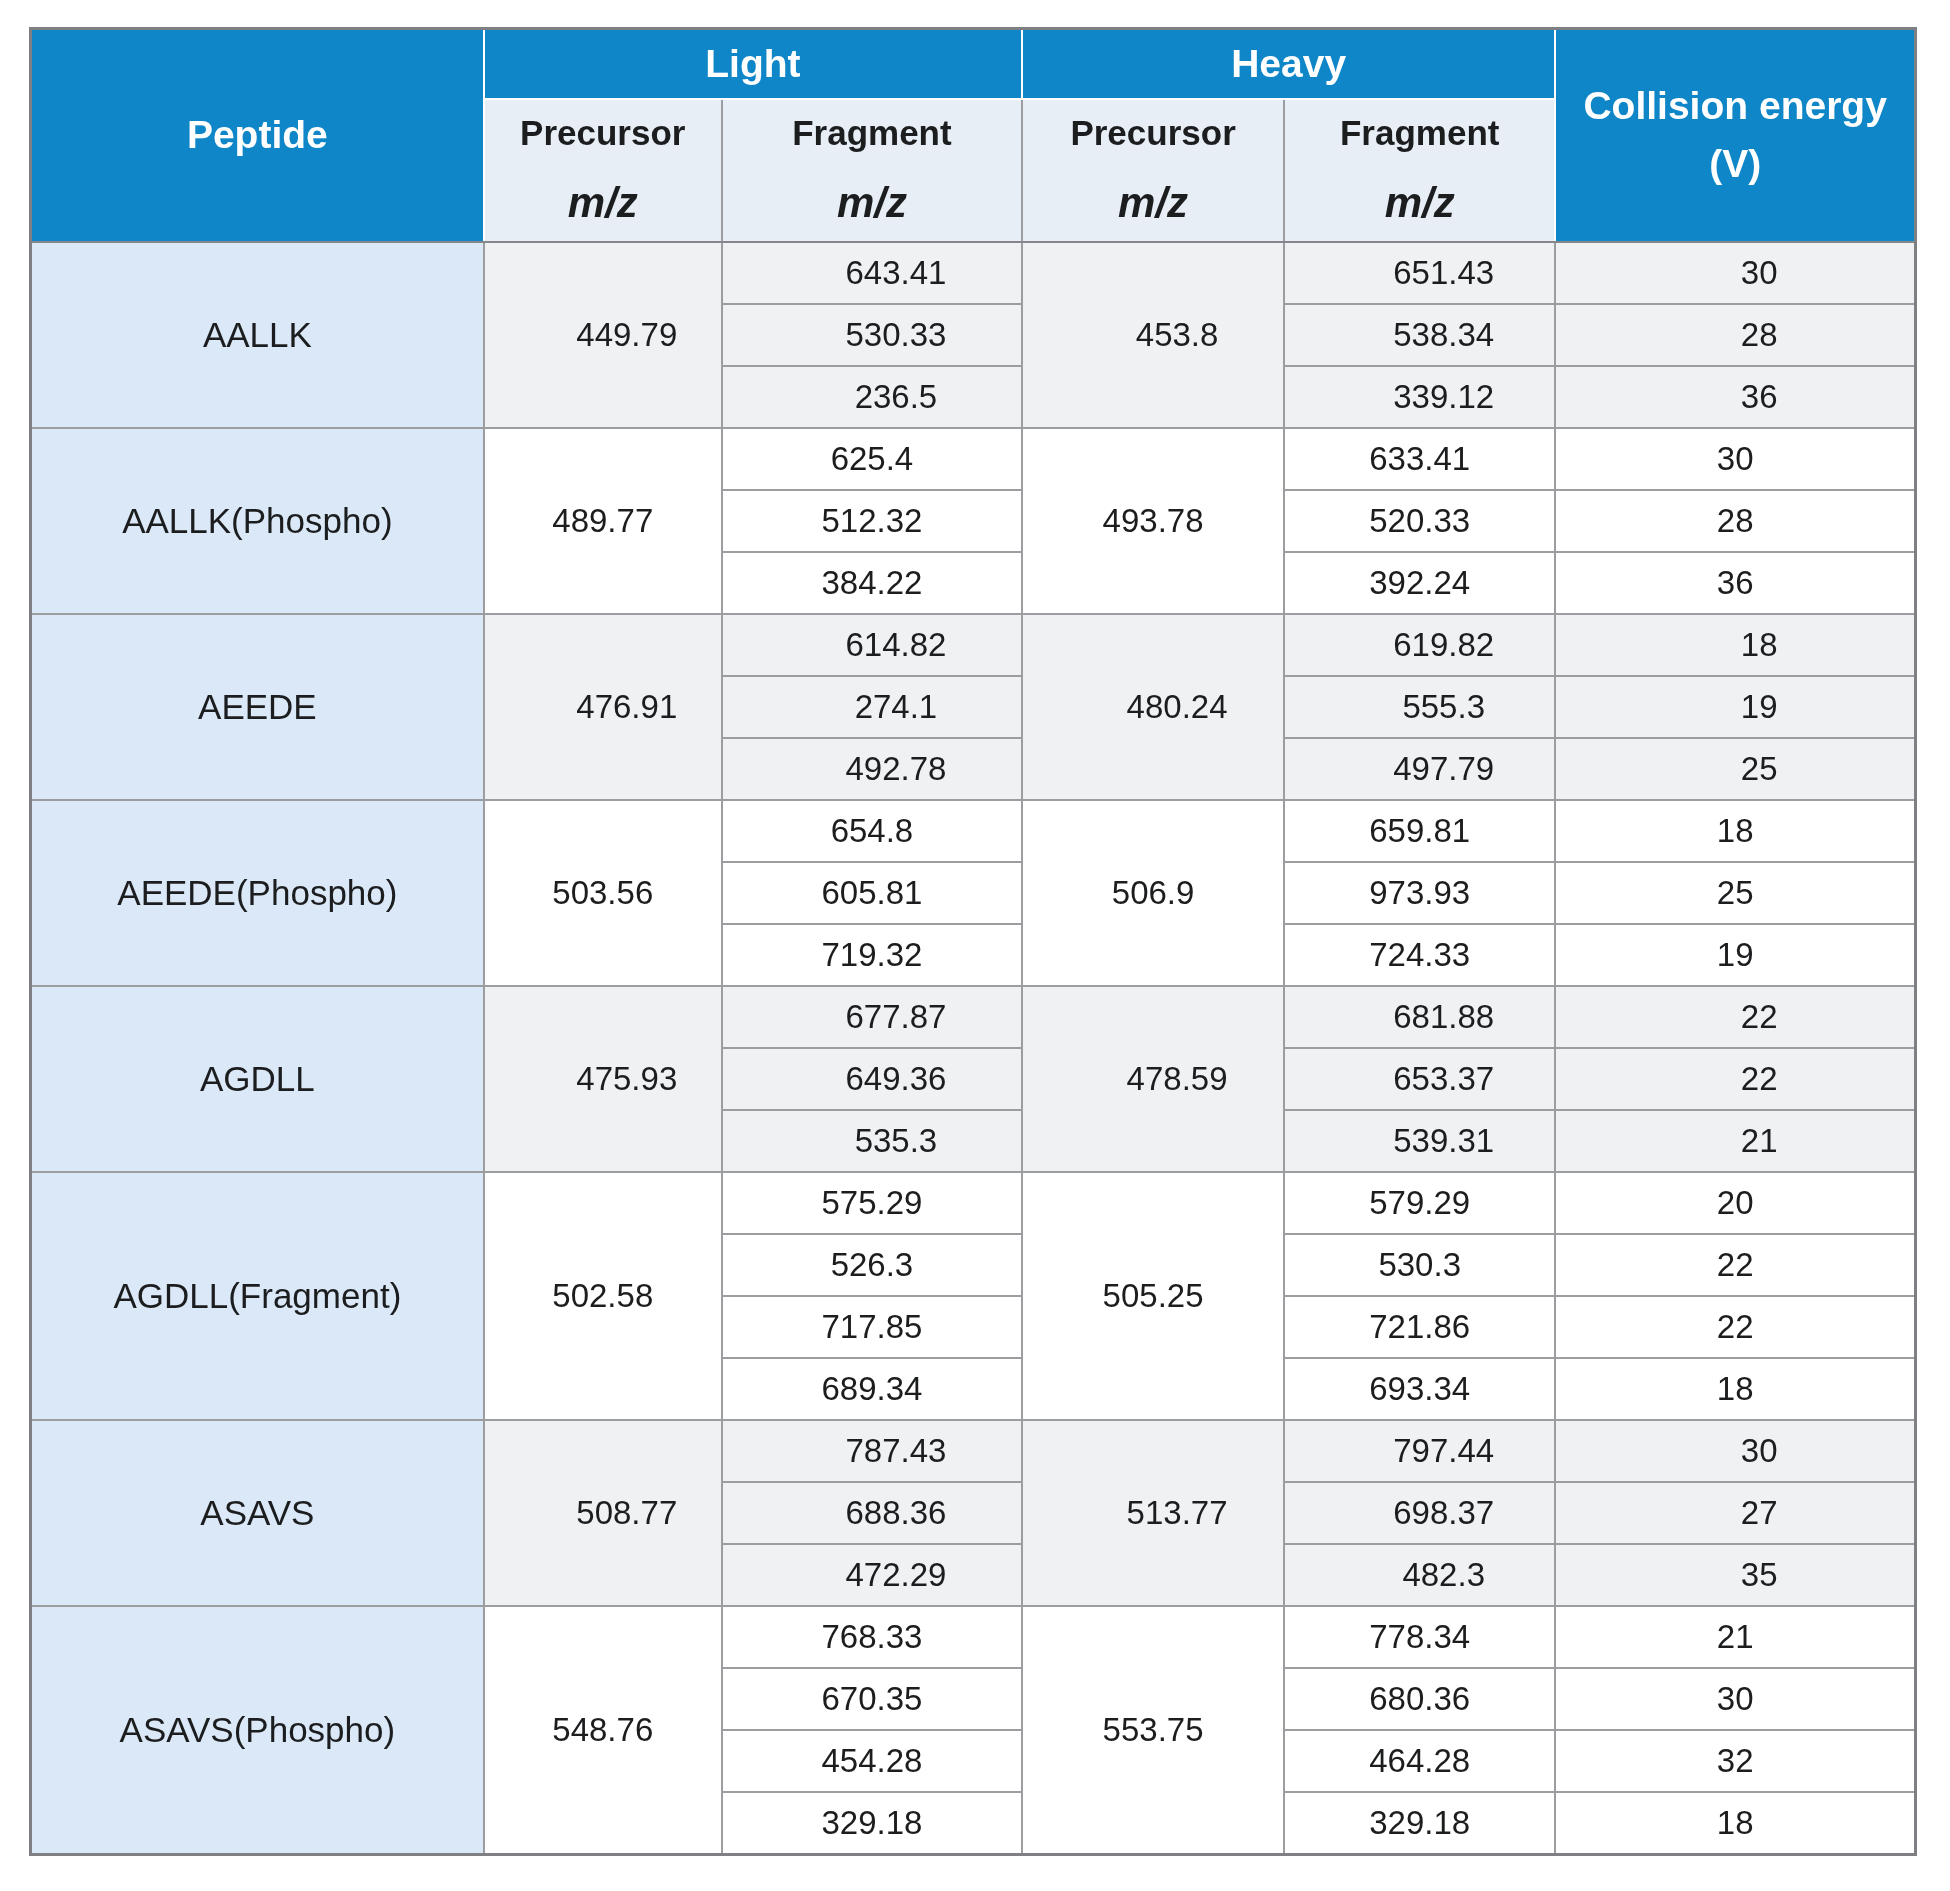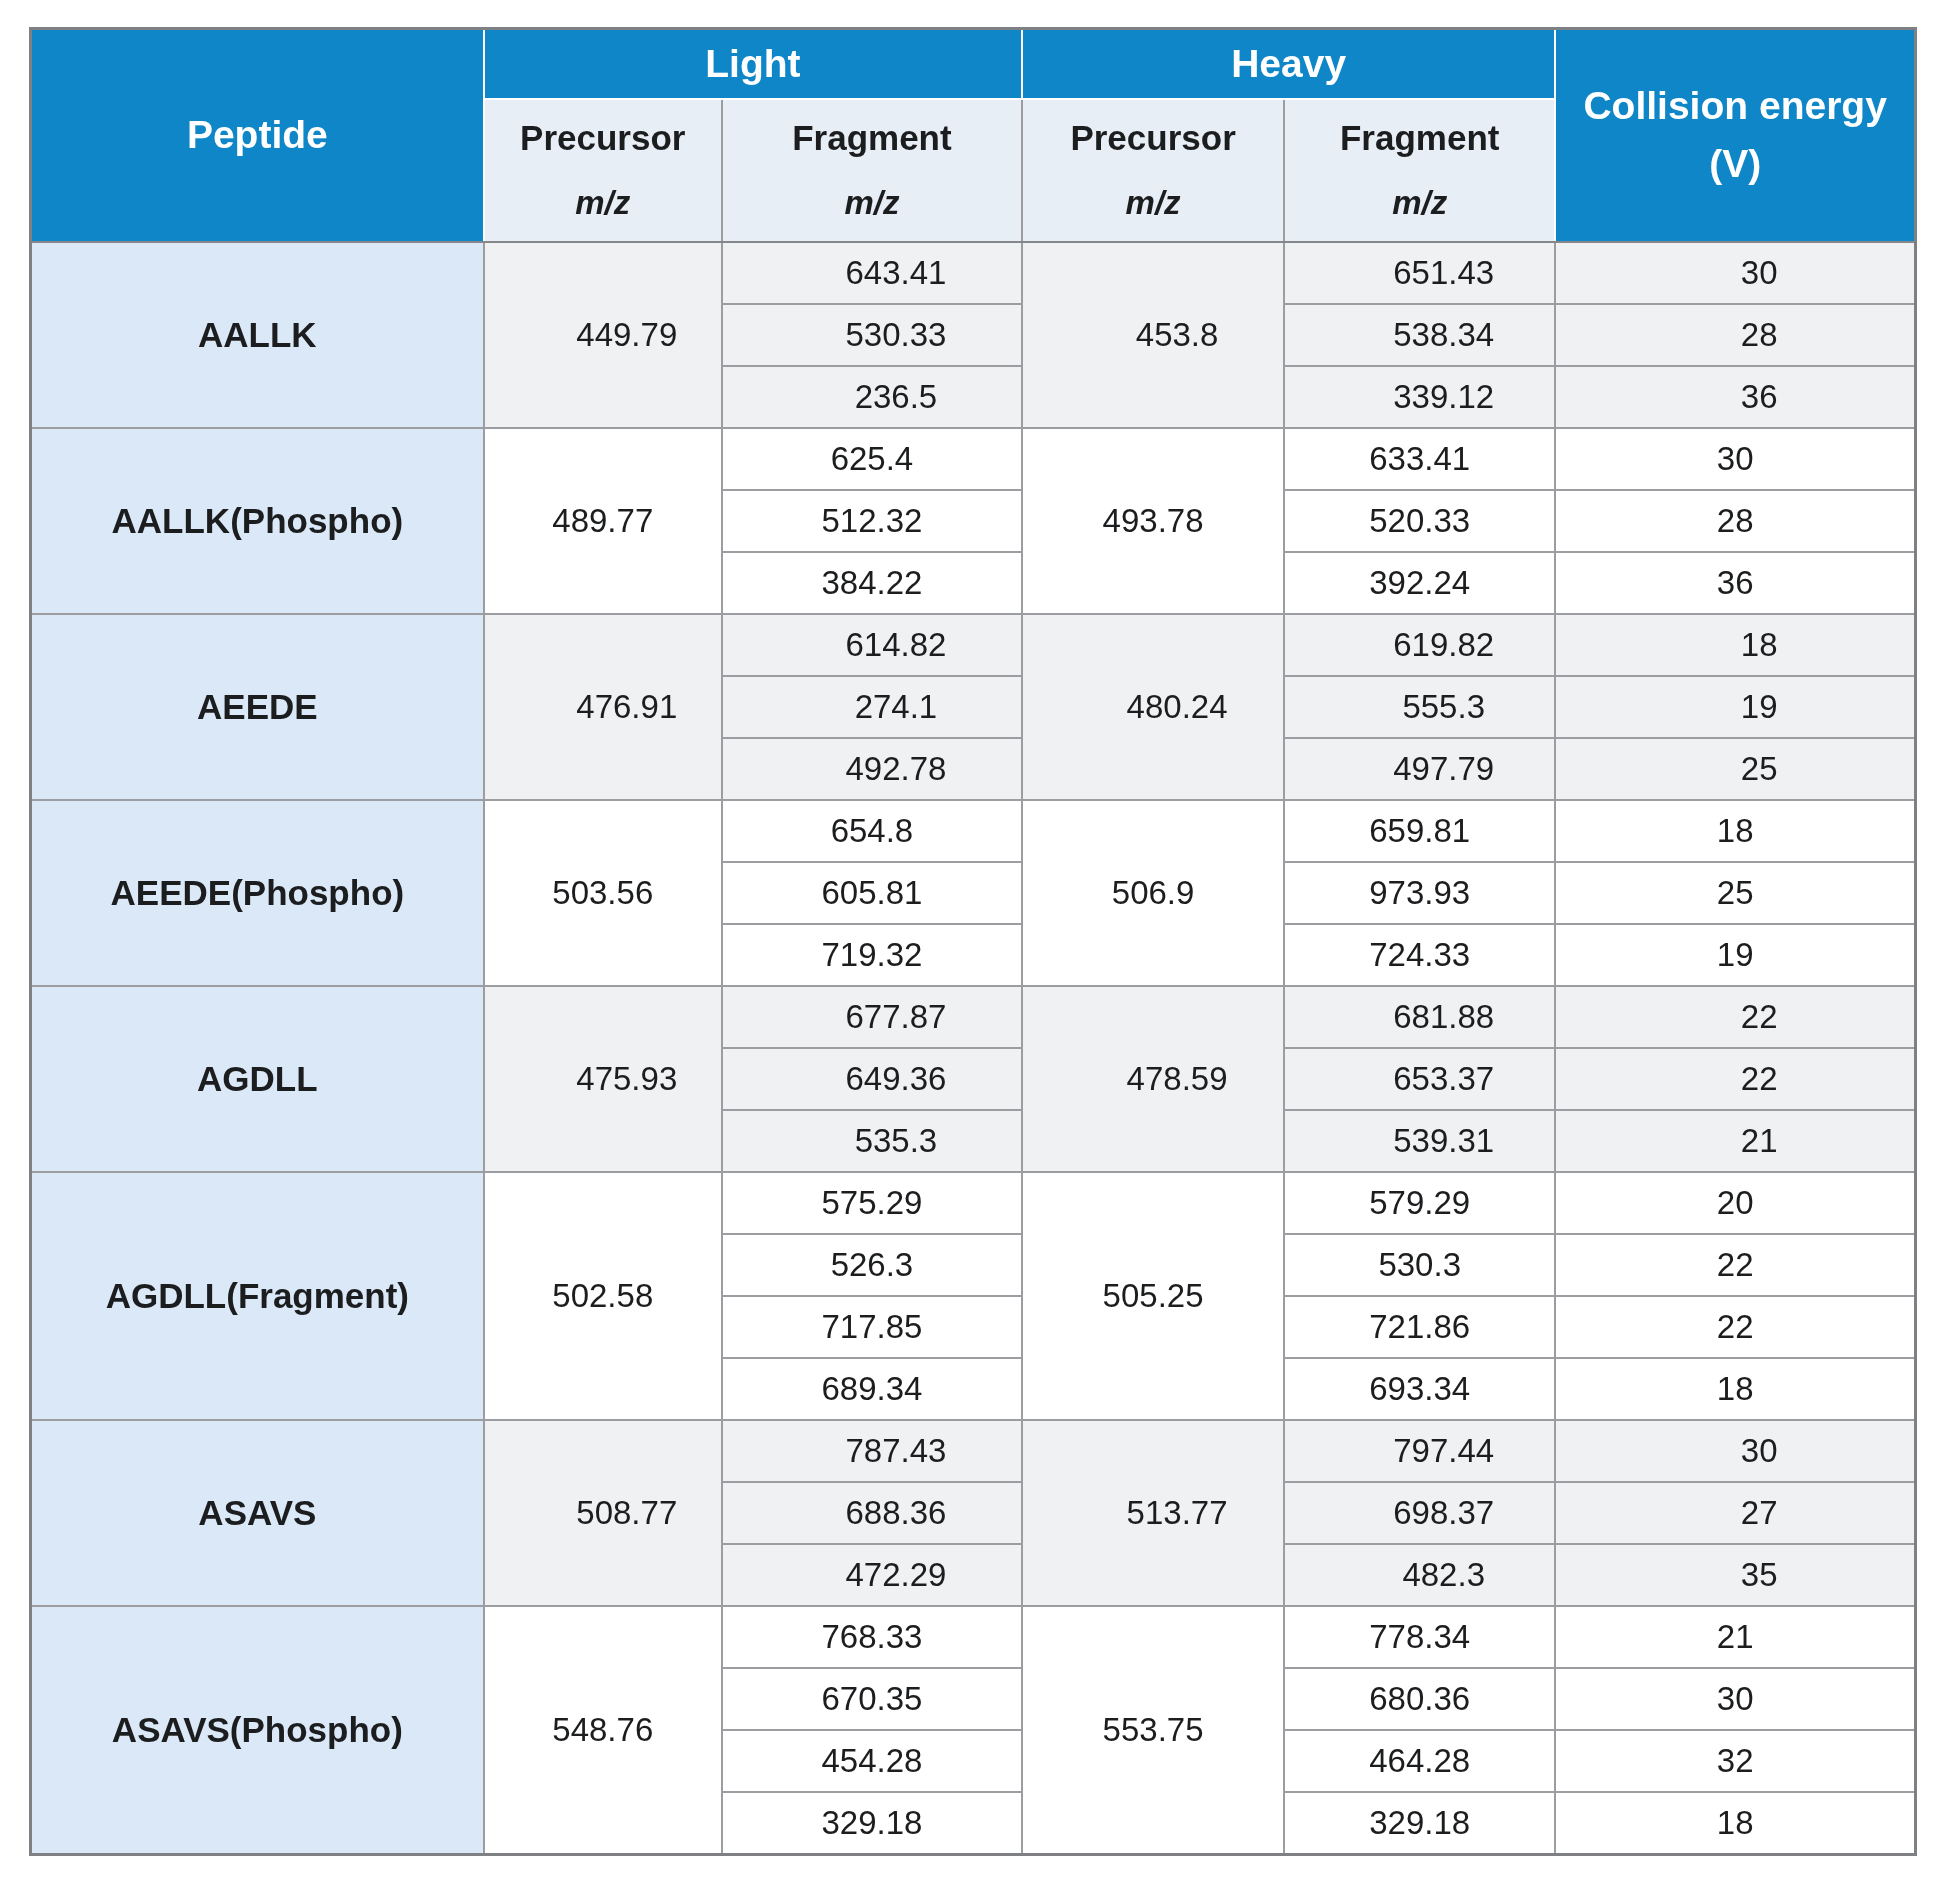--- a/index.html
+++ b/index.html
@@ -7,25 +7,25 @@
   .wrap{padding:27px 29px 0 29px;}
   table{width:1888px;border-collapse:collapse;table-layout:fixed;border:3.9px solid #7e8083;}
   th,td{text-align:center;vertical-align:middle;padding:0;}
   
   th.h1{background:#0e86c7;color:#ffffff;font-size:39px;font-weight:bold;border:2.9px solid #ffffff;}
   th.h1.touch-data{border-bottom:2.9px solid #85878a;}
   tr.hrow1{height:70px;}
   tr.hrow2{height:143px;}
   
   th.h2{background:#e8eef6;color:#1c1d1f;font-size:35px;font-weight:bold;border:2px solid #9b9da0;border-bottom:2.9px solid #85878a;}
-  th.h2 .mz{font-style:italic;font-size:33px;margin-top:26px;}
+  th.h2 .mz{font-style:italic;font-size:42px;margin-top:26px;}
   th.ceh .l2{margin-top:13.7px;}
   
   td{border:2px solid #9b9da0;font-size:33px;height:60px;}
-  td.pep{background:#dbe8f7;font-weight:bold;font-size:35px;}
+  td.pep{background:#dbe8f7;font-weight:normal;font-size:35px;}
   tr.shade td.dc{background:#f0f1f3;padding-left:48px;}
   tr.plain td.dc{background:#ffffff;border-radius:17px;}
   tr.gs td{border-top:2.9px solid #85878a;}
 </style>
 </head>
 <body>
 
 <div class="wrap">
 <table>
   <colgroup>

